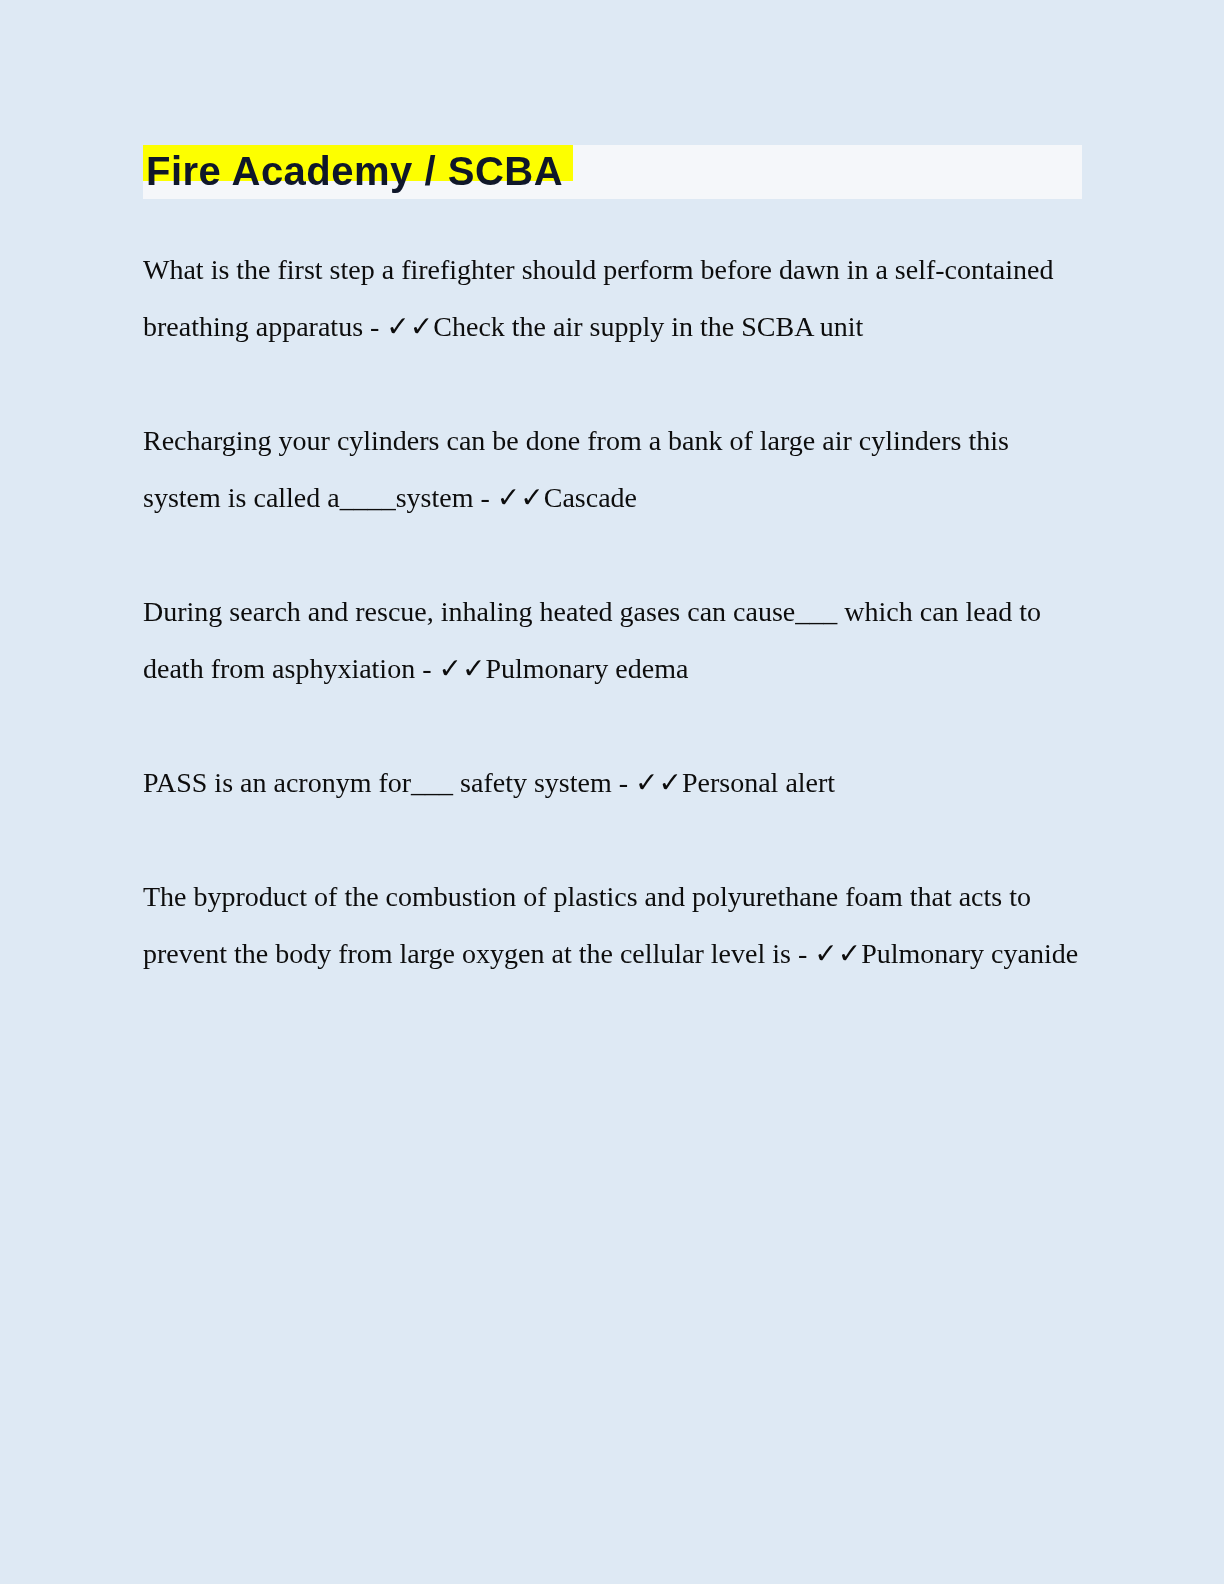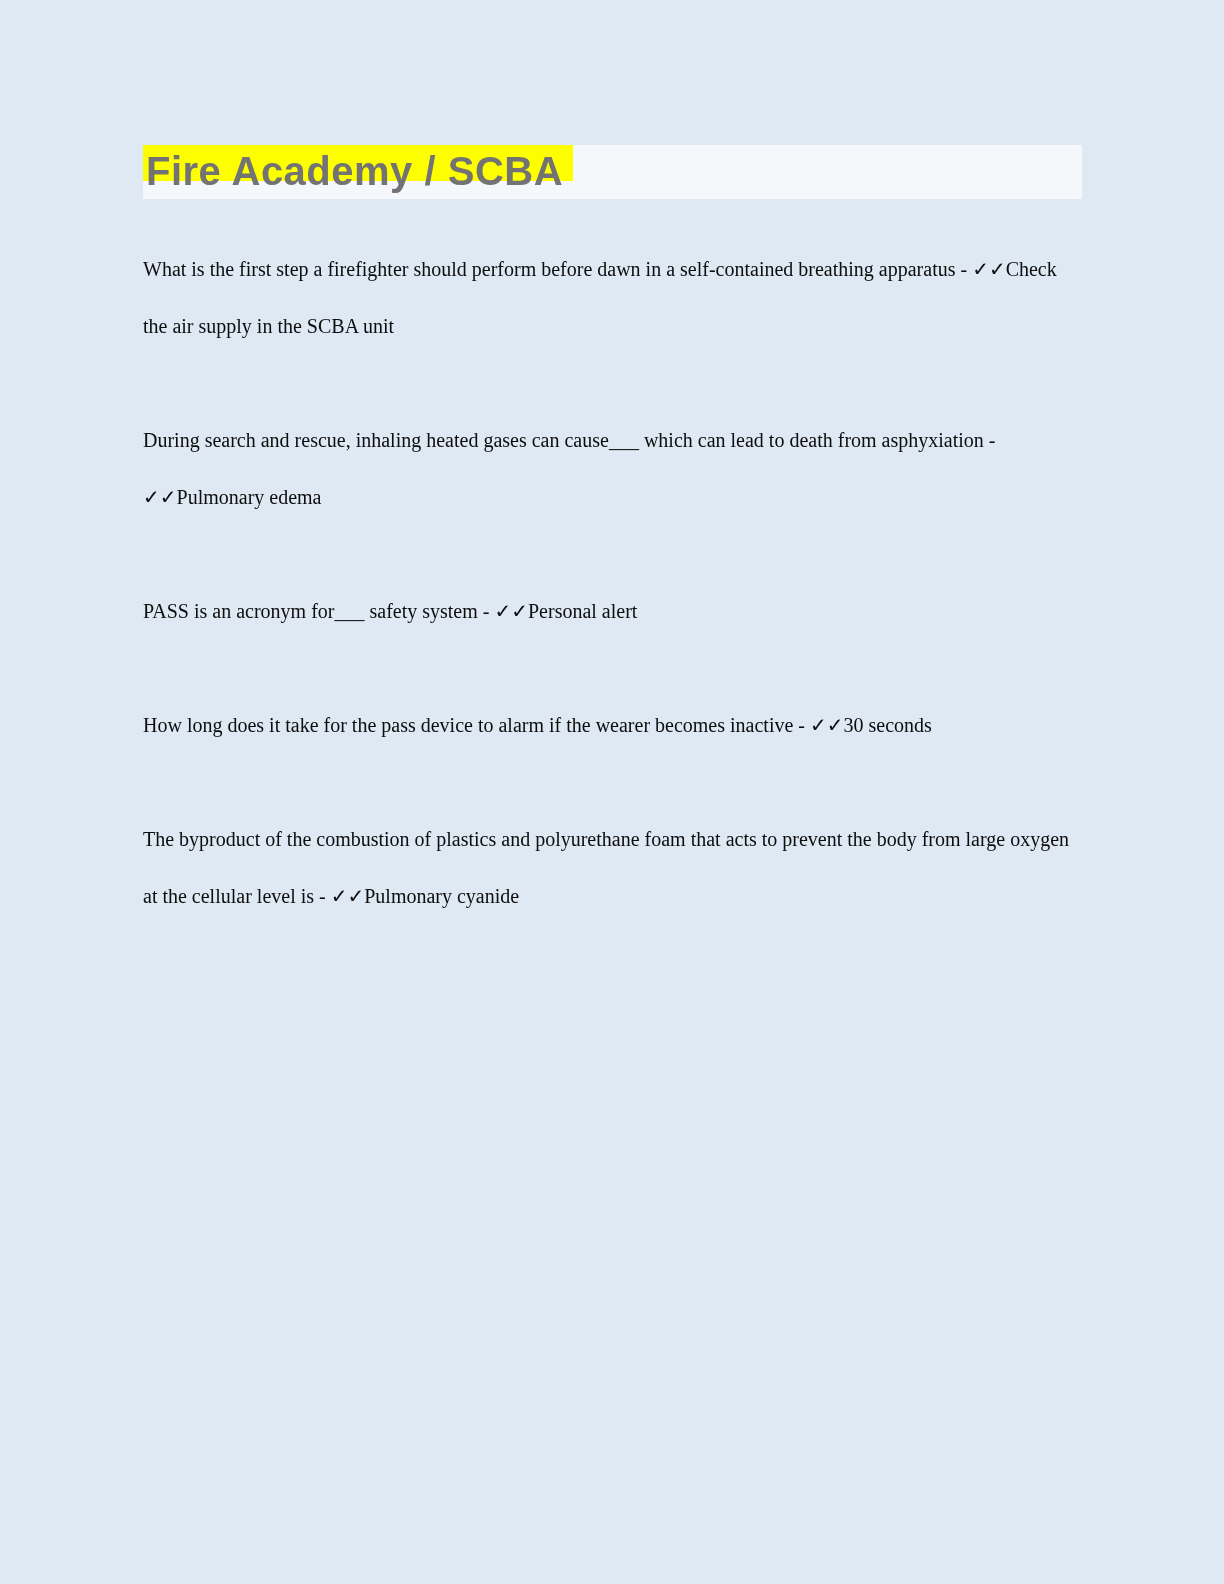--- a/index.html
+++ b/index.html
@@ -27,28 +27,28 @@
   }
   .title-highlight {
     display: inline-block;
     background: #fdff00;
     height: 36px;
     padding: 0 10px 0 3px;
     font-family: "Liberation Sans", sans-serif;
     font-weight: bold;
     font-size: 40px;
     line-height: 53px;
-    color: #737373;
+    color: #0f172a;
     letter-spacing: 0.5px;
   }
   .qa-list {
     margin-top: 42px;
   }
   p.qa {
-    font-size: 20px;
+    font-size: 28px;
     line-height: 57px;
     margin: 0 0 57px 0;
     color: #0d0d0d;
   }
   .checks {
     font-family: "DejaVu Sans", sans-serif;
     font-weight: bold;
   }
 </style>
 </head>
@@ -57,24 +57,24 @@
 <div class="content">
 
   <header class="title-bar">
     <span class="title-highlight">Fire Academy / SCBA</span>
   </header>
 
   <div class="qa-list">
 
     <p class="qa"><span>What is the first step a firefighter should perform before dawn in a self-contained breathing apparatus - </span><span class="checks">✓✓</span><span>Check the air supply in the SCBA unit</span></p>
 
+    <p class="qa"><span>Recharging your cylinders can be done from a bank of large air cylinders this system is called a____system - </span><span class="checks">✓✓</span><span>Cascade</span></p>
 
     <p class="qa"><span>During search and rescue, inhaling heated gases can cause___ which can lead to death from asphyxiation - </span><span class="checks">✓✓</span><span>Pulmonary edema</span></p>
 
     <p class="qa"><span>PASS is an acronym for___ safety system - </span><span class="checks">✓✓</span><span>Personal alert</span></p>
 
 
-    <p class="qa"><span>How long does it take for the pass device to alarm if the wearer becomes inactive - </span><span class="checks">✓✓</span><span>30 seconds</span></p>
 
     <p class="qa"><span>The byproduct of the combustion of plastics and polyurethane foam that acts to prevent the body from large oxygen at the cellular level is - </span><span class="checks">✓✓</span><span>Pulmonary cyanide</span></p>
 
   </div>
 </div>
 
 </body></html>

